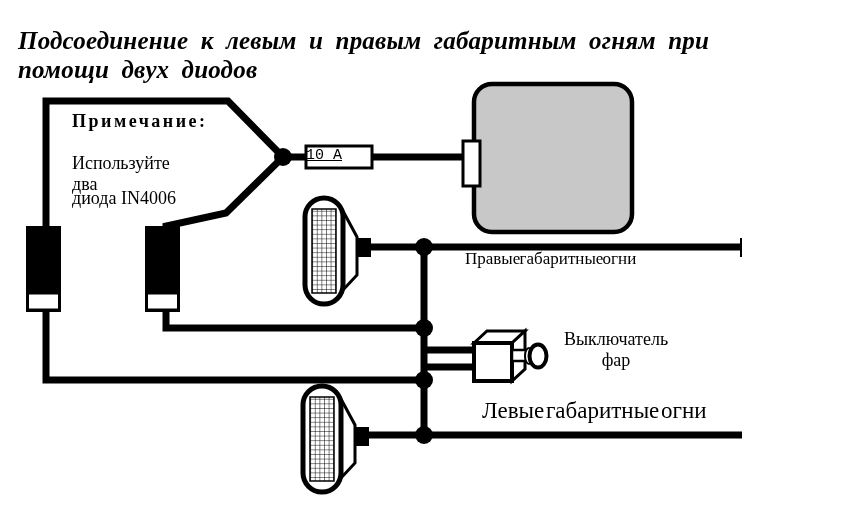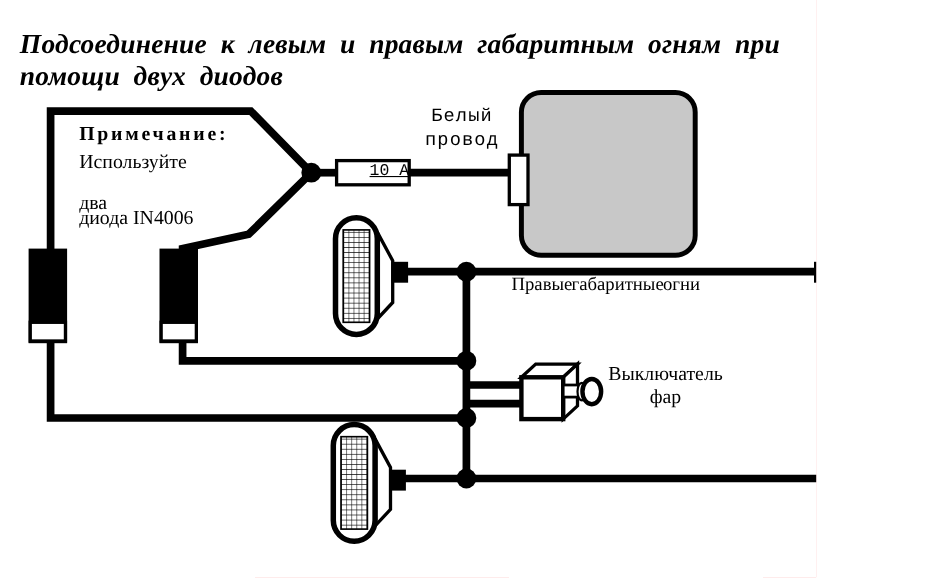--- a/index.html
+++ b/index.html
@@ -3,31 +3,31 @@
 <meta charset="utf-8">
 <style>
   html,body{margin:0;padding:0;background:#ffffff;}
   #stage{position:relative;width:742px;height:525px;background:#fca5a5;overflow:hidden;
          font-family:"Liberation Serif", serif;color:#000;}
   #stage svg{position:absolute;left:0;top:0;}
   .txt{position:absolute;white-space:pre-line;}
   .title{left:18px;top:26px;width:815px;font-size:25px;font-weight:bold;font-style:italic;
          line-height:29px;word-spacing:6px;letter-spacing:0.2px;}
   .note-head{left:72px;top:111px;font-size:18px;font-weight:bold;letter-spacing:2.5px;}
-  .note-l1{left:72px;top:137px;font-size:18px;}
+  .note-l1{left:72px;top:153px;font-size:18px;}
   .note-l2{left:72px;top:174px;font-size:18px;}
   .note-l3{left:72px;top:188px;font-size:18px;}
   .whitewire{left:374px;top:96px;width:92px;text-align:center;font-family:"Liberation Mono",monospace;
              font-size:17px;line-height:22px;letter-spacing:1px;}
-  .fuselbl{left:306px;top:147px;width:66px;height:20px;text-align:right;
+  .fuselbl{left:306px;top:147px;width:66px;height:20px;text-align:left;
            font-family:"Liberation Mono",monospace;font-size:15px;text-decoration:underline;}
   .blocklbl{left:474px;top:101px;width:158px;text-align:center;font-size:23px;font-weight:bold;
             line-height:32px;}
   .rightlights{left:465px;top:249px;font-size:17px;word-spacing:-5px;}
-  .switchlbl{left:524px;top:329px;width:162px;text-align:center;font-size:18px;line-height:21px;}
+  .switchlbl{left:524px;top:329px;width:162px;text-align:center;font-size:18px;line-height:21px;padding-left:11px;}
   .leftlights{left:482px;top:398px;font-size:23px;word-spacing:-4px;}
 </style>
 </head>
 <body>
 
 <div id="stage">
 
   <svg width="850" height="525" viewBox="0 0 850 525">
     <defs>
       <pattern id="grid" width="4.6" height="4.6" patternUnits="userSpaceOnUse">
@@ -113,19 +113,18 @@
       <ellipse cx="538" cy="356" rx="8.5" ry="11.5" fill="#fff" stroke="#000" stroke-width="4"></ellipse>
     </g>
   </svg>
 
   <div class="txt title">Подсоединение к левым и правым габаритным огням при
 помощи двух диодов</div>
   <div class="txt note-head">Примечание:</div>
   <div class="txt note-l1">Используйте</div>
   <div class="txt note-l2">два</div>
   <div class="txt note-l3">диода IN4006</div>
-  <div class="txt whitewire">Белый
-провод</div>
   <div class="txt fuselbl">10 А</div>
   <div class="txt rightlights">Правые габаритные огни</div>
   <div class="txt switchlbl">Выключатель
 фар</div>
+  <div class="txt leftlights">Левые габаритные огни</div>
 </div>
 
 </body></html>

